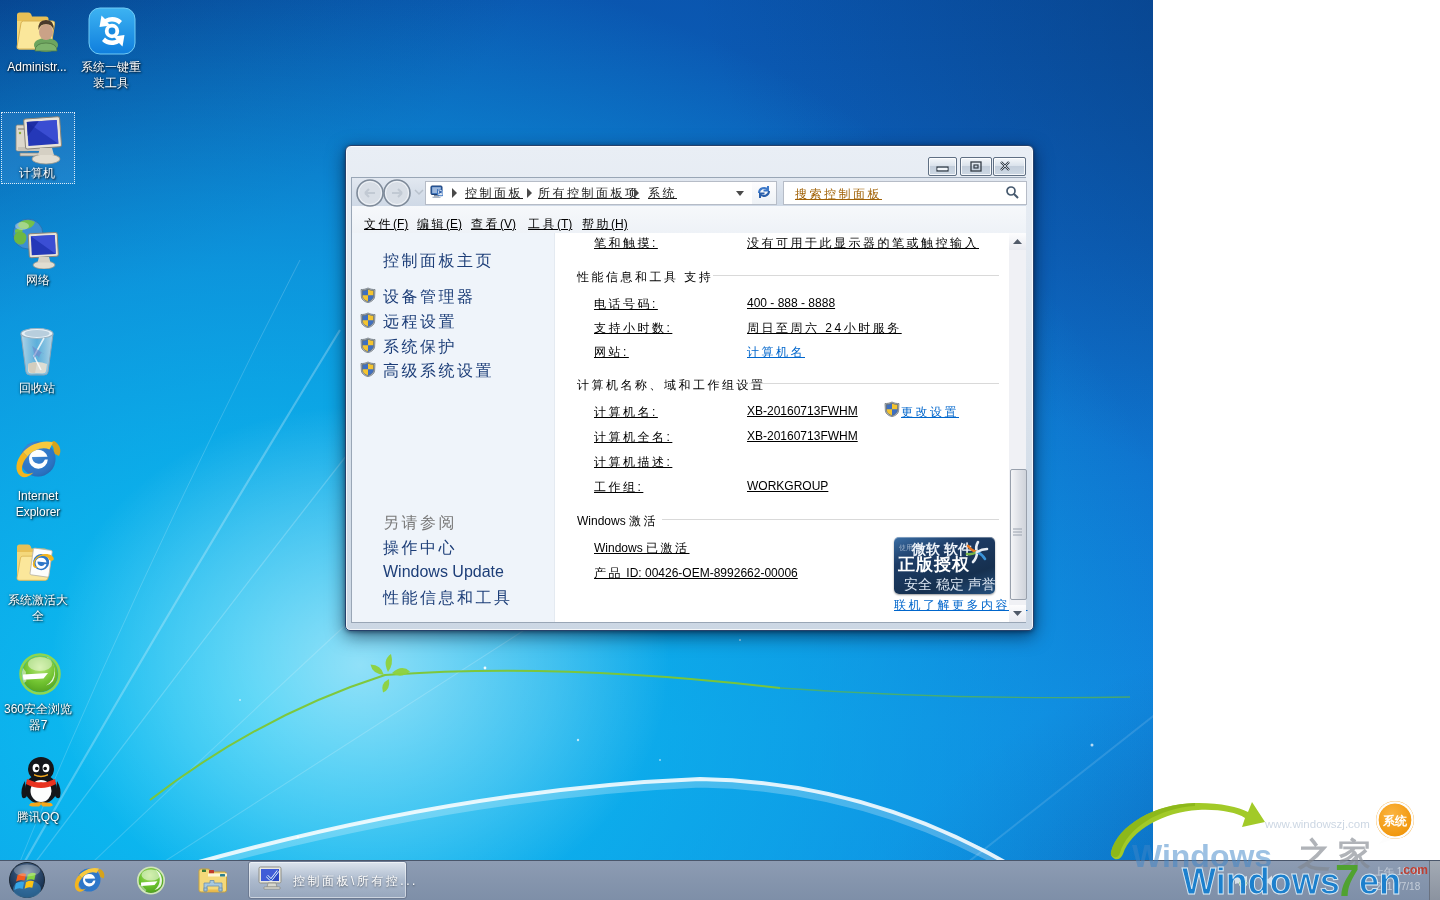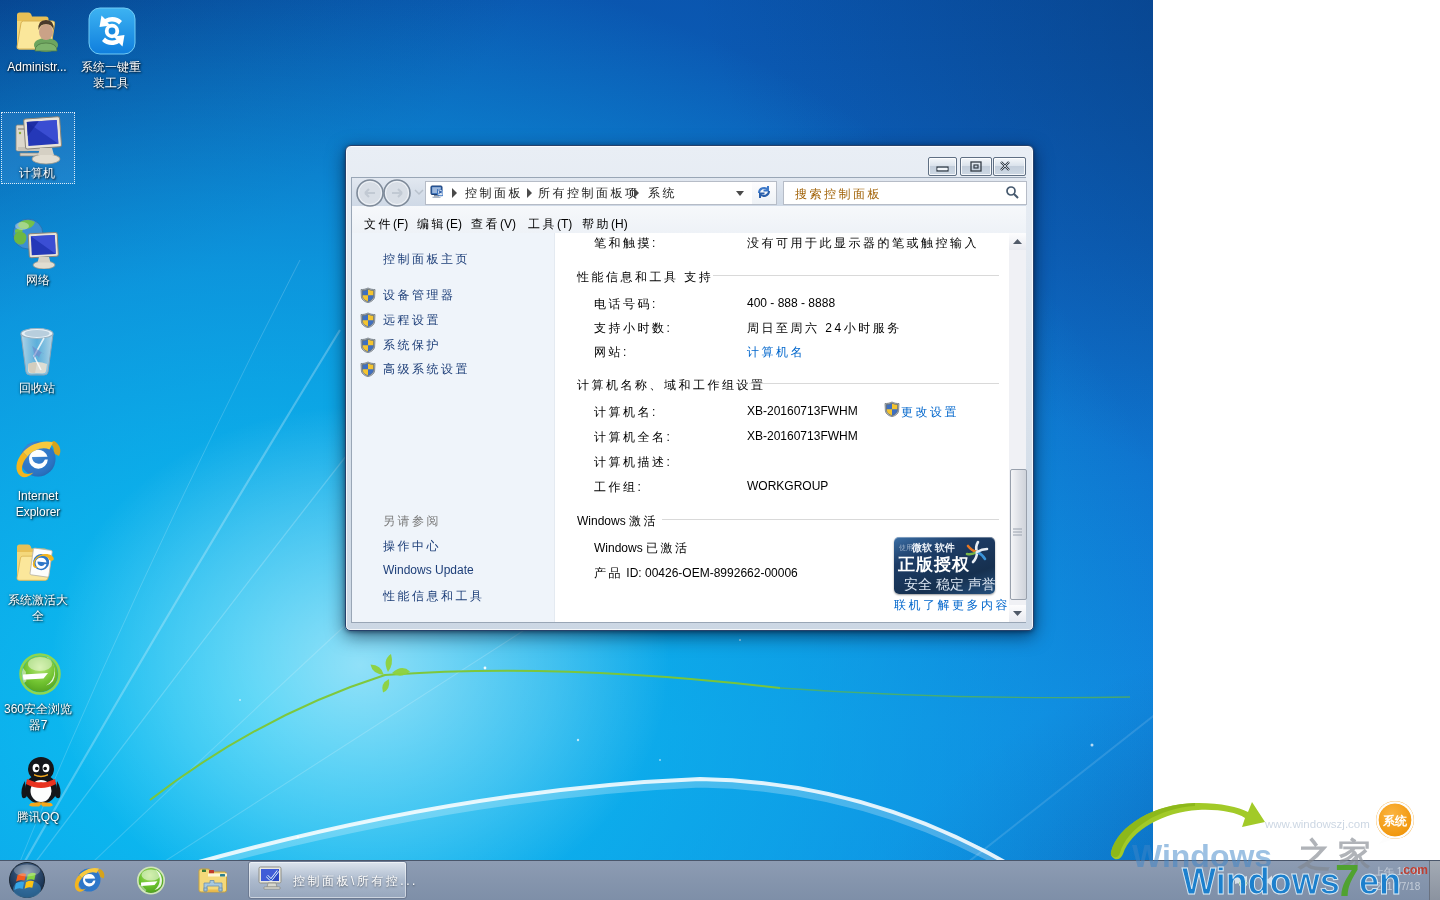--- a/index.html
+++ b/index.html
@@ -28,26 +28,26 @@
   #menuband{position:absolute;left:352px;top:206px;width:674px;height:27px;
     background:linear-gradient(#f6f8fb,#eef2f7);border-bottom:1px solid #e7ebf2;}
   .mitem{color:#1a1a1a;font-size:12px;}
   .crumbbar{position:absolute;left:425px;top:181px;width:326px;height:22px;background:#fff;
     border:1px solid #b6bcc7;}
   .searchbox{position:absolute;left:783px;top:181px;width:242px;height:22px;background:#fff;
     border:1px solid #b6bcc7;}
   .capbtn{position:absolute;top:157px;height:17px;border:1px solid #5f6f83;border-radius:2px;
     background:linear-gradient(#f4f7fa 0%,#dbe3ec 45%,#c3cedb 50%,#cdd8e4 100%);
     box-shadow:inset 0 0 0 1px rgba(255,255,255,.8);}
-  .ct{font-size:12px;color:#000;position:absolute;white-space:nowrap;}
+  .ct{font-size:12px;color:#000;position:absolute;white-space:nowrap;text-decoration:underline;}
   .hdr{font-size:12px;color:#000;position:absolute;white-space:nowrap;}
   .hline{position:absolute;height:1px;background:#d9d9d9;}
   .blue{color:#0066cc;}
   .zh{letter-spacing:2.5px;}
-  .sideitem{position:absolute;font-size:12px;color:#1d3e78;white-space:nowrap;}
+  .sideitem{position:absolute;font-size:16px;color:#1d3e78;white-space:nowrap;}
   
   #taskbar{position:absolute;left:0;top:860px;width:1440px;height:40px;
     background:linear-gradient(#8d9cb3 0%, #8595ad 50%, #7e8fa8 100%);
     border-top:1px solid #4a566b;box-sizing:border-box;}
   #taskbtn{position:absolute;left:248px;top:861px;width:157px;height:36px;border-radius:3px;
     border:1px solid #6b7991;background:linear-gradient(rgba(240,246,252,.8), rgba(198,210,226,.6) 50%, rgba(170,185,205,.55));
     box-shadow:inset 0 0 0 1px rgba(255,255,255,.5);}
 </style>
 </head>
 <body>
@@ -351,21 +351,21 @@
 <div class="ct" style="left:747px;top:479px">WORKGROUP</div>
 <div class="hdr" style="left:577px;top:513px">Windows <span class="zh">激活</span></div>
 <div class="hline" style="left:662px;top:519px;width:337px"></div>
 <div class="ct" style="left:594px;top:540px">Windows <span class="zh">已激活</span></div>
 <div class="ct" style="left:594px;top:565px"><span class="zh">产品</span> ID: 00426-OEM-8992662-00006</div>
 
 <div class="abs" style="left:894px;top:537px;width:101px;height:57px;border-radius:5px;
   background:linear-gradient(160deg,#3a6ea5 0%,#1d3c66 30%,#16304f 70%,#25517f 100%);
   box-shadow:inset 0 1px 0 rgba(255,255,255,.35), 0 1px 2px rgba(0,0,0,.4);"></div>
 <div class="abs" style="left:899px;top:543px;color:#9fb4cd;font-size:7px">使用</div>
-<div class="abs" style="left:912px;top:541px;color:#eef3f9;font-size:10px;font-weight:bold">微软 软件</div>
+<div class="abs" style="left:912px;top:541px;color:#eef3f9;font-size:14px;font-weight:bold">微软 软件</div>
 <div class="abs" style="left:898px;top:553px;color:#ffffff;font-size:17px;font-weight:bold;letter-spacing:1px">正版授权</div>
 <div class="abs" style="left:904px;top:576px;color:#dce6f2;font-size:14px">安全 稳定 声誉</div>
 <svg class="abs" style="left:963px;top:540px" width="30" height="26" viewBox="0 0 30 26">
   <g stroke-width="2.6" fill="none" stroke-linecap="round">
     <path d="M14,12 Q12,7 15,2" stroke="#e8eef5"></path>
     <path d="M14,12 Q9,11 5,6" stroke="#e87722"></path>
     <path d="M14,12 Q9,15 4,14" stroke="#7ab648"></path>
     <path d="M14,12 Q14,18 10,22" stroke="#e8eef5"></path>
     <path d="M14,12 Q19,14 22,19" stroke="#3b94d9"></path>
     <path d="M14,12 Q19,9 24,9" stroke="#e8eef5"></path>

